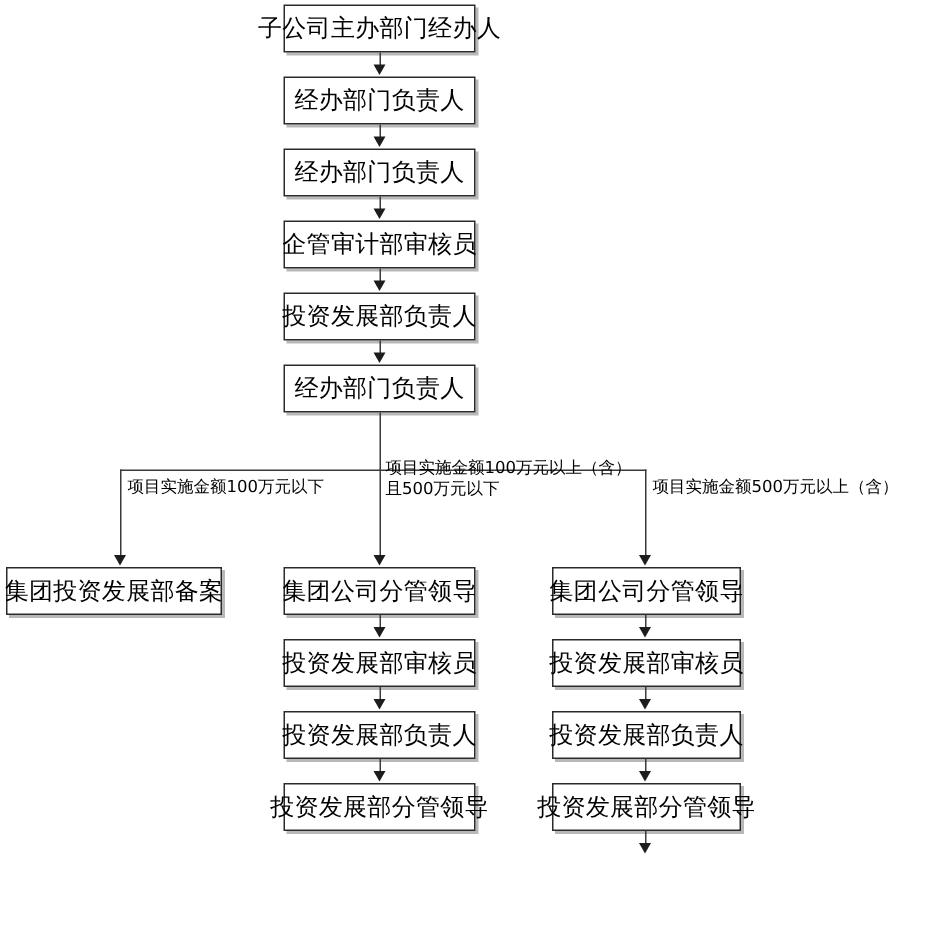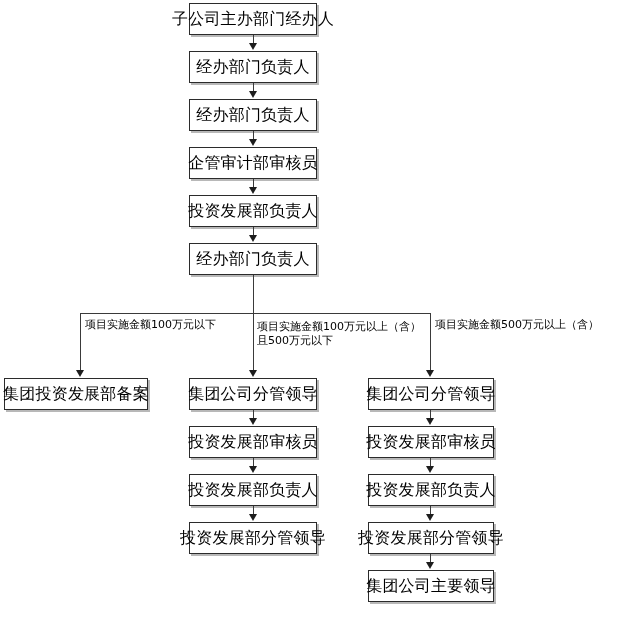--- a/index.html
+++ b/index.html
@@ -102,21 +102,21 @@
   <div class="arrow" style="left:76px;  top:370px;"></div>
 
   <div class="vline" style="left:253px; top:313px; height:58px;"></div>
   <div class="arrow" style="left:249px; top:370px;"></div>
 
   <div class="vline" style="left:430px; top:313px; height:58px;"></div>
   <div class="arrow" style="left:426px; top:370px;"></div>
 
   <div class="branch-label" style="left:85px;  top:318px; width:160px;">项目实施金额100万元以下</div>
 
-  <div class="branch-label" style="left:257px; top:320px; width:175px;">项目实施金额100万元以上（含）
+  <div class="branch-label" style="left:257px; top:305px; width:175px;">项目实施金额100万元以上（含）
 且500万元以下</div>
 
   <div class="branch-label" style="left:435px; top:318px; width:190px;">项目实施金额500万元以上（含）</div>
 
   <div class="node col-left" style="top:378px;">集团投资发展部备案</div>
 
   <div class="node col-main" style="top:378px;">集团公司分管领导</div>
   <div class="vline" style="left:253px; top:410px; height:9px;"></div>
   <div class="arrow" style="left:249px; top:418px;"></div>
 
@@ -139,15 +139,14 @@
   <div class="arrow" style="left:426px; top:466px;"></div>
 
   <div class="node col-right" style="top:474px;">投资发展部负责人</div>
   <div class="vline" style="left:430px; top:506px; height:9px;"></div>
   <div class="arrow" style="left:426px; top:514px;"></div>
 
   <div class="node col-right" style="top:522px;">投资发展部分管领导</div>
   <div class="vline" style="left:430px; top:554px; height:9px;"></div>
   <div class="arrow" style="left:426px; top:562px;"></div>
 
-  <div class="node col-right" style="top:570px;">集团公司主要领导</div>
 
 </div>
 
 </body></html>

